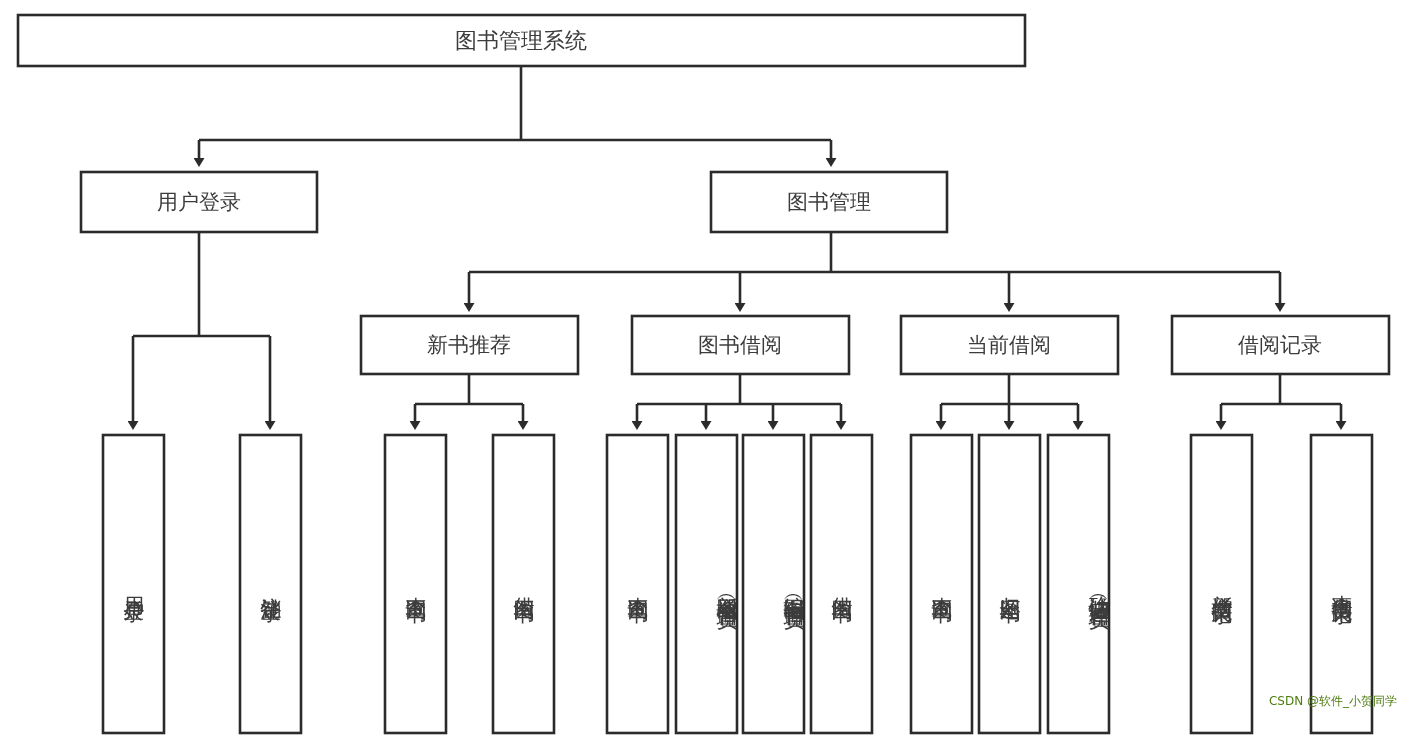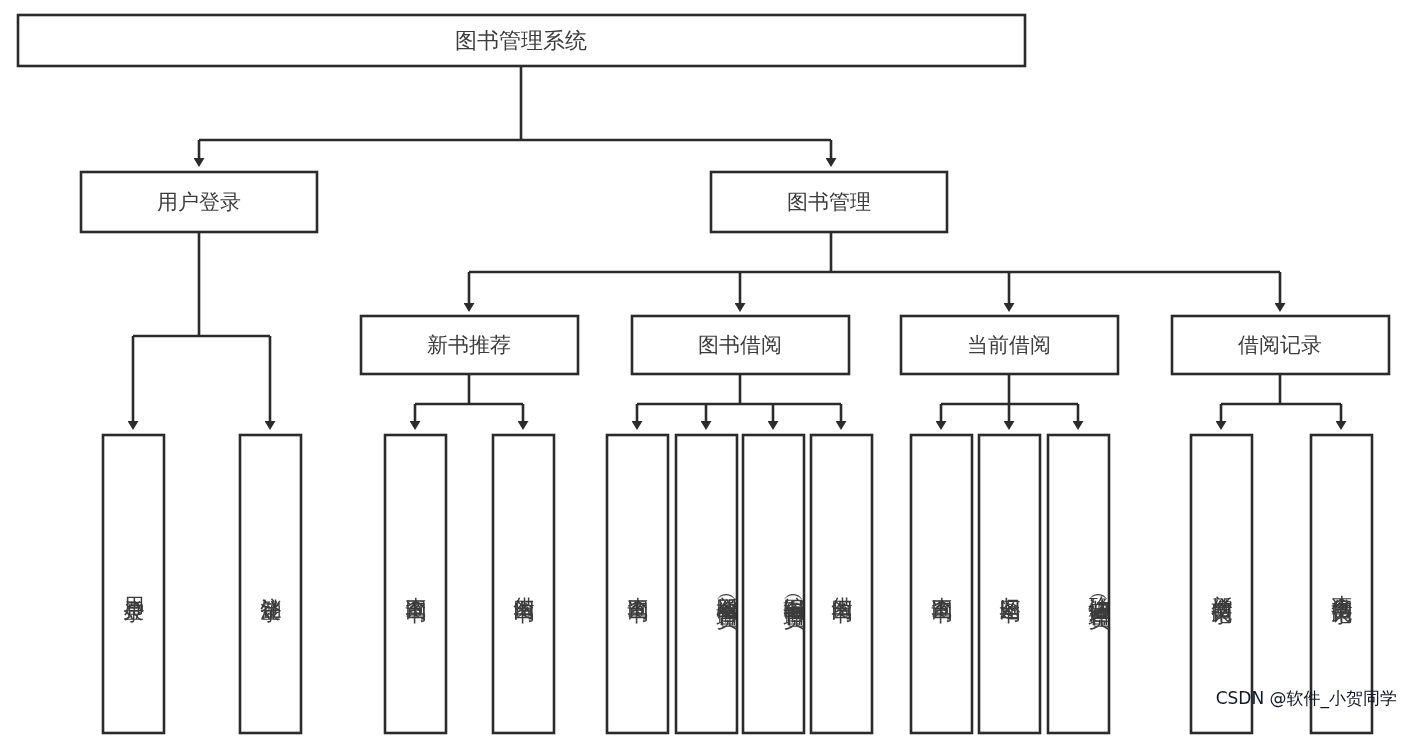--- a/index.html
+++ b/index.html
@@ -24,21 +24,21 @@
     font-family:"DejaVu Sans","Liberation Sans",sans-serif;
     font-size:21px;color:#3c3c3c;
     line-height:1;
     letter-spacing:2px;
     white-space:nowrap;
     pointer-events:none;
   }
   .watermark{
     position:absolute;right:8px;bottom:4px;
     font-family:"DejaVu Sans","Liberation Sans",sans-serif;
-    font-size:17px;color:#0f172a;white-space:nowrap;
+    font-size:12px;color:#4d7c0f;white-space:nowrap;
   }
 </style>
 </head>
 <body>
 
 <div id="stage">
 
   <svg id="diagram" viewBox="0 0 1405 747">
     <defs>
       <marker id="arrowhead" markerWidth="9" markerHeight="11" refX="2" refY="5.5" orient="auto" markerUnits="userSpaceOnUse">

